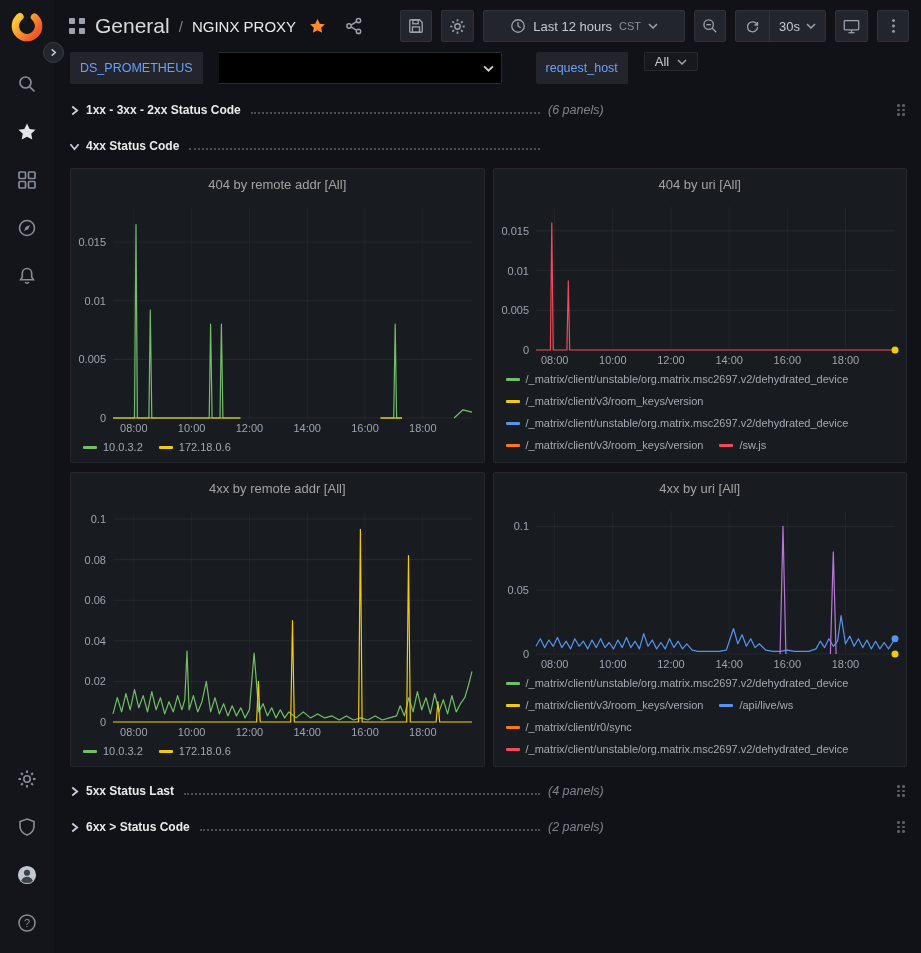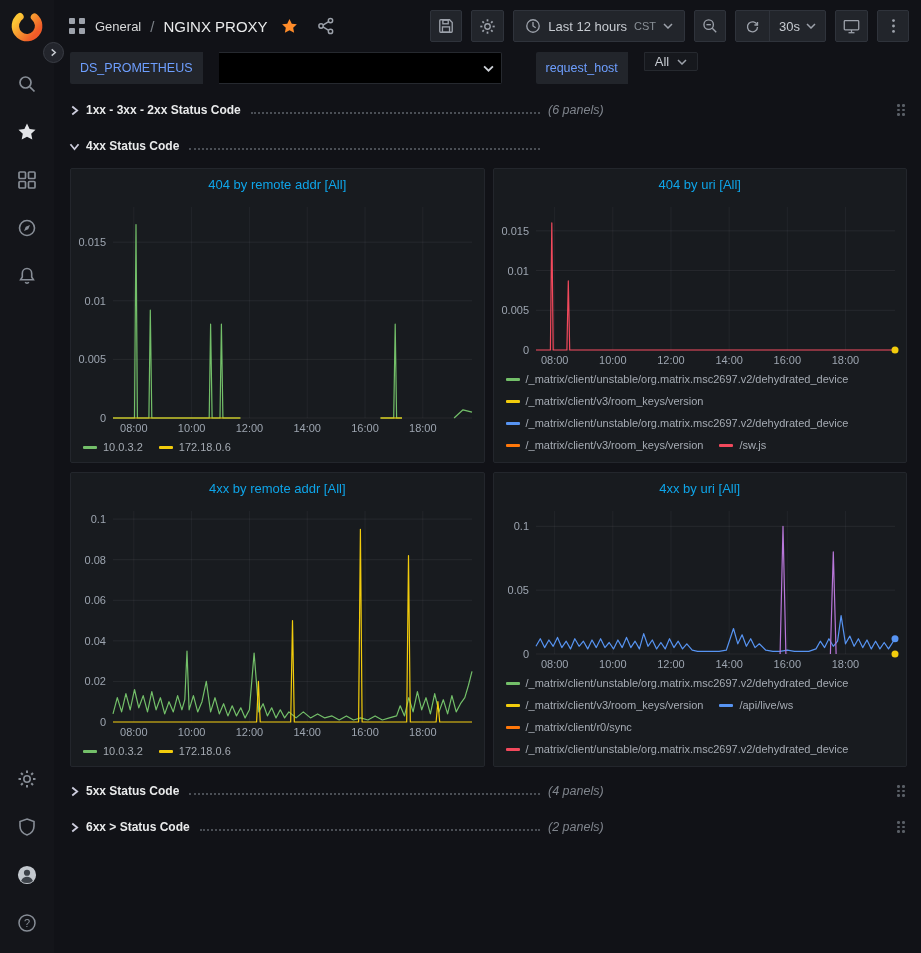--- a/index.html
+++ b/index.html
@@ -32,35 +32,35 @@
 
   
   .main { flex:1; display:flex; flex-direction:column; min-width:0; }
 
   .topbar {
     height:52px; flex:0 0 52px; display:flex; align-items:center;
     padding:0 12px 0 14px; background:#111217;
   }
   .crumbs { display:flex; align-items:center; gap:9px; }
   .crumb-icon { color:#9da2ab; display:flex; }
-  .crumb-section { font-size:13px; color:#d8d9da; cursor:pointer; }
+  .crumb-section { font-size:21px; color:#d8d9da; cursor:pointer; }
   .crumb-divider { font-size:15px; color:#7b8087; }
   .crumb-title { font-size:15px; color:#e9eaeb; font-weight:400; cursor:pointer; }
   .star-fav { display:flex; margin-left:4px; cursor:pointer; }
   .share-btn { display:flex; margin-left:10px; color:#9da2ab; cursor:pointer; }
 
   .topbar-right { margin-left:auto; display:flex; align-items:center; gap:9px; }
   .tb-btn {
     height:32px; min-width:32px; padding:0 7px; border-radius:2px;
     background:#22252b; border:1px solid #2f333b; color:#9da2ab;
     display:flex; align-items:center; justify-content:center; gap:7px; cursor:pointer;
     font-size:13px;
   }
   .tb-btn svg { flex:0 0 auto; }
-  .timepicker { padding:0 11px; color:#c7cbd1; }
+  .timepicker { padding:0 26px; color:#c7cbd1; }
   .tz-badge { font-size:11px; color:#8a9097; }
   .tb-group { display:flex; align-items:stretch; border:1px solid #2f333b; border-radius:2px; background:#22252b; height:32px; }
   .tb-seg { display:flex; align-items:center; gap:6px; padding:0 9px; color:#9da2ab; cursor:pointer; font-size:13px; }
   .tb-seg + .tb-seg { border-left:1px solid #2f333b; color:#c7cbd1; }
 
   
   .submenu {
     height:40px; flex:0 0 40px; display:flex; align-items:flex-start;
     gap:16px; padding:0 16px;
   }
@@ -98,21 +98,21 @@
   .grid {
     display:grid; grid-template-columns:1fr 1fr; column-gap:8px; row-gap:9px;
     margin-bottom:10px;
   }
   .panel {
     height:295px; background:#181b1f; border:1px solid #23262c; border-radius:2px;
     display:flex; flex-direction:column; overflow:hidden;
   }
   .panel-title {
     height:30px; flex:0 0 30px; display:flex; align-items:center; justify-content:center;
-    font-size:13px; font-weight:500; color:#0ea5e9; cursor:pointer;
+    font-size:13px; font-weight:500; color:#a3a3a3; cursor:pointer;
   }
   .chartbox { width:100%; }
   .chartbox.tall { height:238px; flex:0 0 238px; }
   .chartbox.short { height:170px; flex:0 0 170px; }
   .legend {
     flex:1; overflow:hidden; display:flex; flex-wrap:wrap; align-content:flex-start;
     column-gap:16px; row-gap:7px; padding:3px 12px 0 12px;
     font-size:11px; color:#a5abb3; line-height:15px;
   }
   .lg-item { display:inline-flex; align-items:center; gap:6px; white-space:nowrap; cursor:pointer; }
@@ -565,21 +565,21 @@
 
       </div>
 
       <div class="rowhead">
         <div class="row-left">
           <span class="row-chevron">
             <svg viewBox="0 0 10 12" width="9" height="11" fill="none" stroke="currentColor" stroke-width="2">
               <polyline points="2.5,1.5 8,6 2.5,10.5"></polyline>
             </svg>
           </span>
-          <span class="row-title">5xx Status Code</span>
+          <span class="row-title">5xx Status Last</span>
           <span class="leader"></span>
         </div>
         <span class="row-count">(4 panels)</span>
         <span class="drag-dots">
           <i></i>
             <i></i>
             <i></i>
             <i></i>
             <i></i>
             <i></i>

